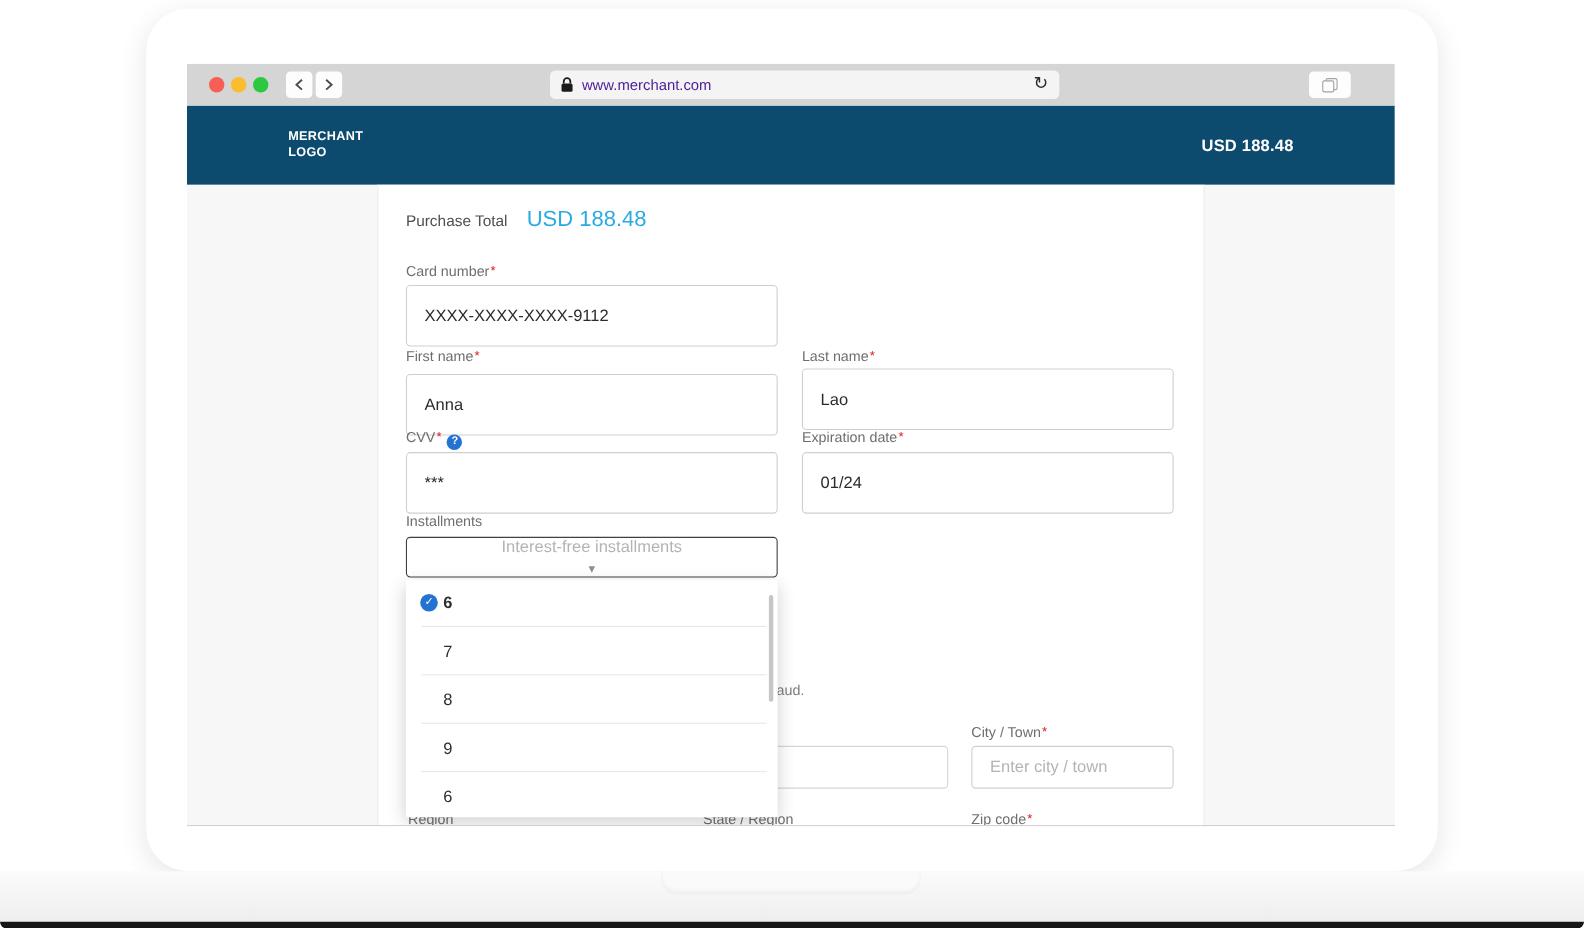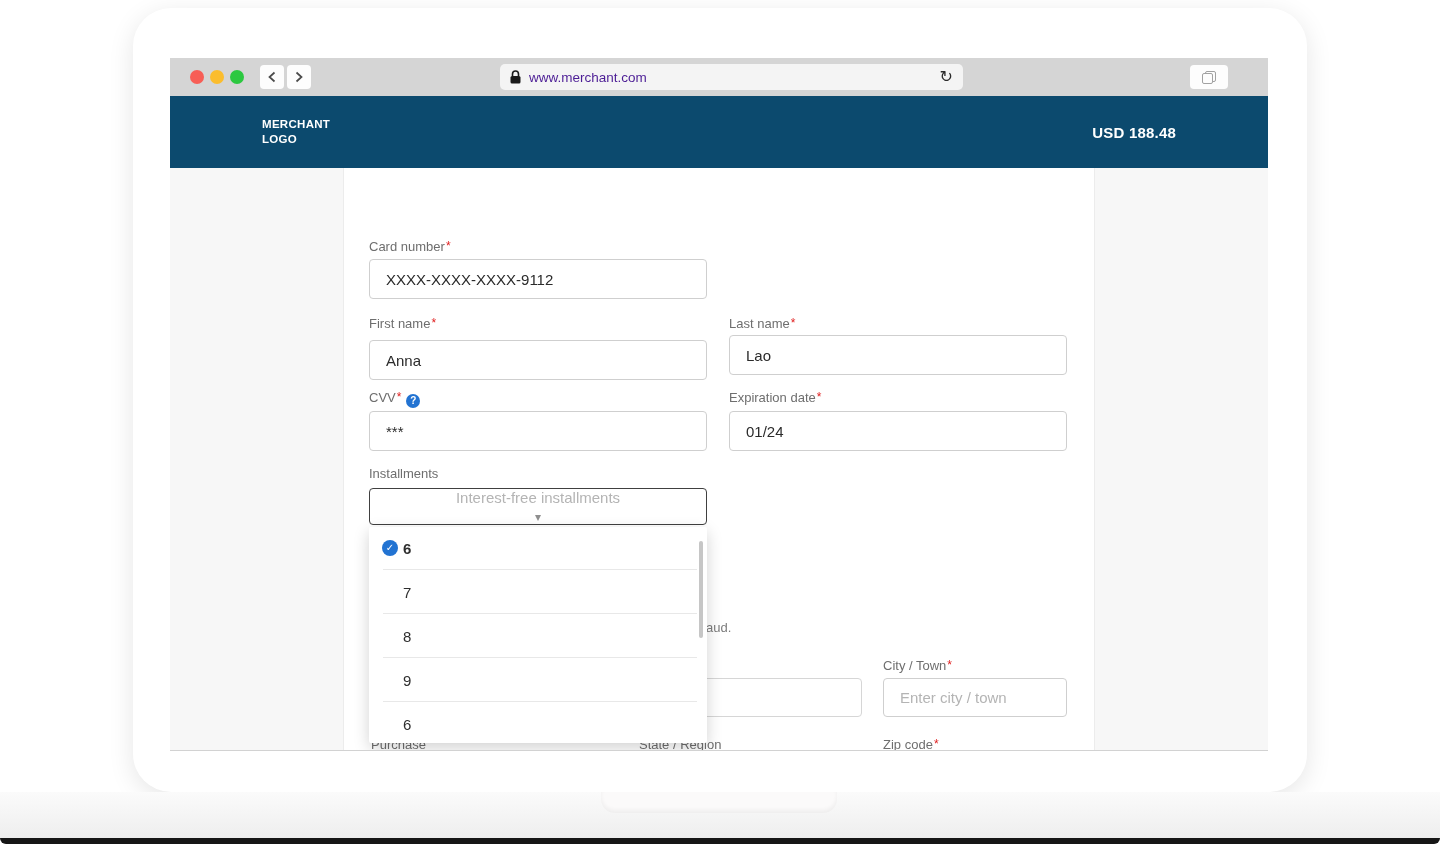--- a/index.html
+++ b/index.html
@@ -51,21 +51,21 @@
   .page { height:583px; background:#f7f7f7; display:flex; justify-content:center; }
   .card { position:relative; width:752px; height:583px; background:#fff;
     border-left:1px solid #ececec; border-right:1px solid #ececec; overflow:hidden; }
 
   .purchase-row { position:absolute; left:25px; top:20px; }
   .purchase-label { font-size:14px; color:#4f4f4f; }
   .purchase-value { font-size:20px; color:#29abe2; margin-left:13px; }
 
   .field-label { position:absolute; font-size:13px; color:#6e6e6e; white-space:nowrap; }
   .req { color:#e02020; font-size:12px; vertical-align:top; margin-left:1px; }
-  .text-input { position:absolute; width:338px; height:40px; border:1px solid #cfcfcf;
+  .text-input { position:absolute; width:338px; height:56px; border:1px solid #cfcfcf;
     border-radius:4px; background:#fff; padding:0 16px; font-size:15px; color:#2b2b2b;
     font-family:inherit; outline:none; }
   .text-input::placeholder { color:#b4b4b4; }
   .input-sm { height:39px; width:184px; }
 
   .help-icon { display:inline-block; width:14px; height:14px; border-radius:50%;
     background:#2273d2; color:#fff; font-size:10px; font-weight:bold; text-align:center;
     line-height:14px; margin-left:5px; vertical-align:-2px; }
 
   .select-box { position:absolute; left:25px; top:320px; width:338px; height:37px;
@@ -140,20 +140,24 @@
       <div class="merchant-logo">
         <div>MERCHANT</div>
         <div>LOGO</div>
       </div>
       <div class="header-amount">USD 188.48</div>
     </div>
 
     <div class="page">
       <div class="card">
 
+        <div class="purchase-row">
+          <span class="purchase-label">Purchase Total</span>
+          <span class="purchase-value">USD 188.48</span>
+        </div>
 
         <div class="field-label" style="left:25px; top:71px;">
           <span>Card number</span><span class="req">*</span>
         </div>
         <input class="text-input" style="left: 25px; top: 91px;" value="XXXX-XXXX-XXXX-9112">
 
         <div class="field-label" style="left:25px; top:148px;">
           <span>First name</span><span class="req">*</span>
         </div>
         <input class="text-input" style="left: 25px; top: 172px;" value="Anna">
@@ -182,21 +186,21 @@
         </div>
 
         <div class="fraud-fragment">aud.</div>
         <div class="address-partial"></div>
 
         <div class="field-label" style="left:539px; top:490px;">
           <span>City / Town</span><span class="req">*</span>
         </div>
         <input class="text-input input-sm" style="left: 539px; top: 510px;" placeholder="Enter city / town">
 
-        <div class="field-label bottom-label" style="left:27px; top:569px;">Purchase</div>
+        <div class="field-label bottom-label" style="left:27px; top:569px;">Region</div>
         <div class="field-label bottom-label" style="left:295px; top:569px;">State / Region</div>
         <div class="field-label bottom-label" style="left:539px; top:569px;">
           <span>Zip code</span><span class="req">*</span>
         </div>
 
         <div class="dropdown">
           <div class="drop-item selected">
             <span class="check-icon">✓</span>
             <span>6</span>
           </div>

